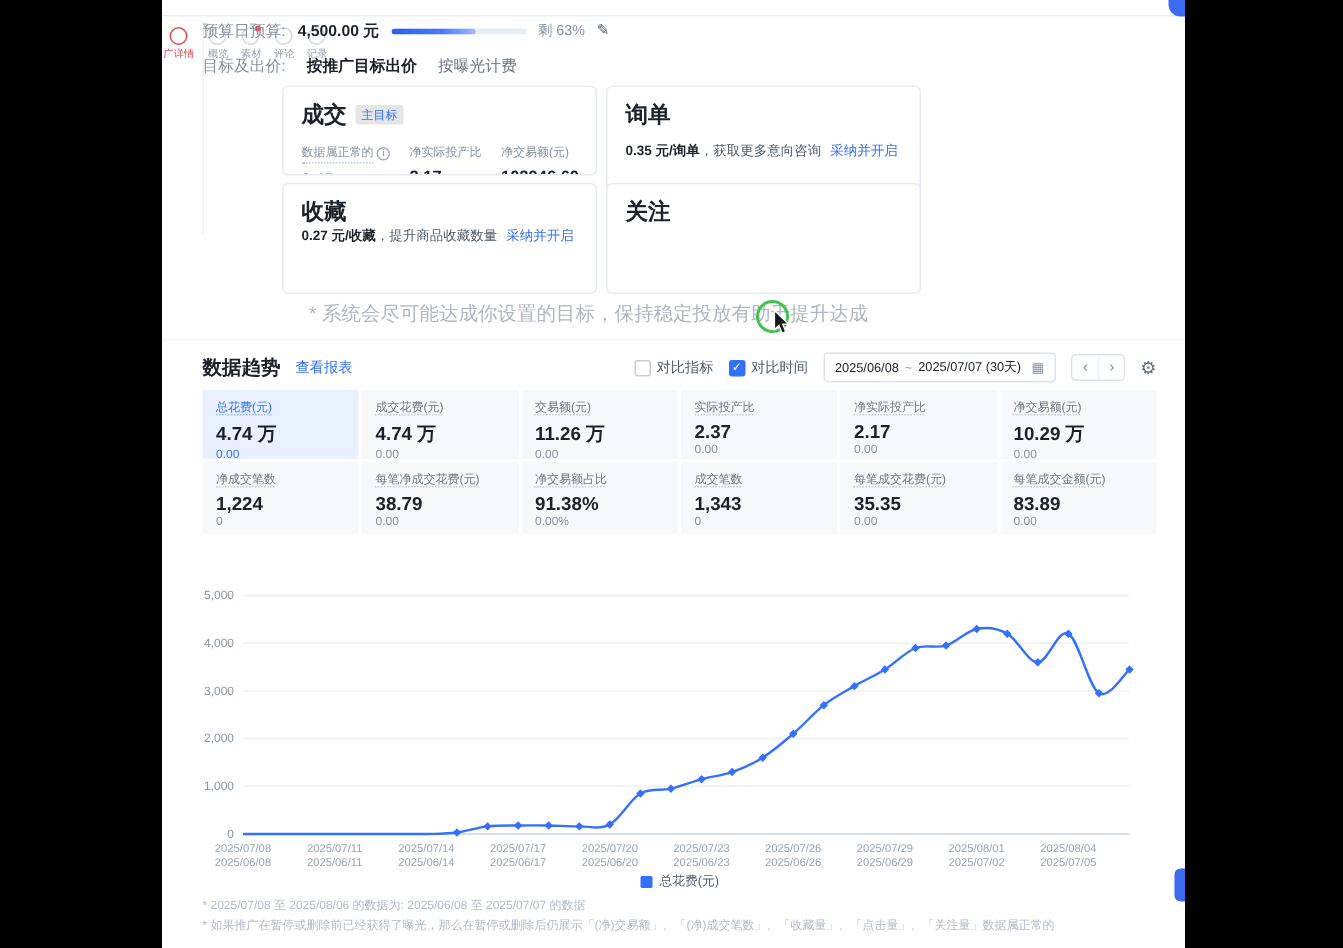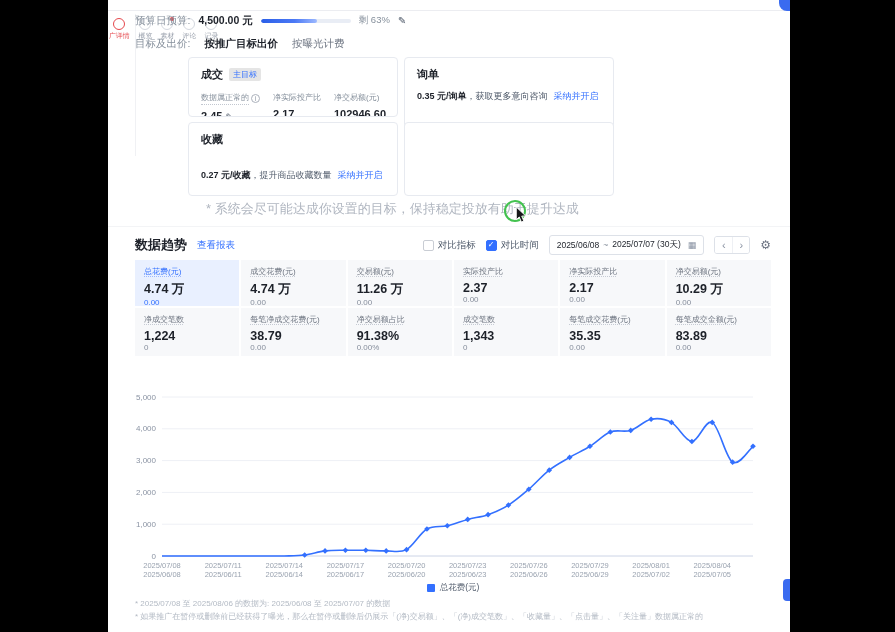--- a/index.html
+++ b/index.html
@@ -31,21 +31,21 @@
 
   
   .goal-row{position:absolute;left:27px;top:37px;display:flex;align-items:flex-end;gap:14px;font-size:10.5px}
   .goal-row .lbl{color:#86909c}
   .goal-tab{cursor:pointer;color:#6b7380}
   .goal-tab.active{color:#1d2129;font-weight:bold}
 
   
   .goal-card{position:absolute;background:#fff;border:1px solid #e7eaf0;border-radius:4px;padding:9px 12px;overflow:hidden}
   .gc-head{display:flex;align-items:center;gap:6px}
-  .gc-title{font-size:11px;font-weight:bold;color:#1d2129}
+  .gc-title{font-size:15px;font-weight:bold;color:#1d2129}
   .gc-badge{font-size:8px;color:#3370ff;background:#e5e5e5;border-radius:2px;padding:1px 4px}
   .gc-metrics{display:flex;gap:13px;margin-top:10px}
   .gc-ml{font-size:8px;color:#86909c;display:flex;align-items:center;gap:2px;white-space:nowrap}
   .dotted{border-bottom:1px dotted #c2c7d0;padding-bottom:1px}
   .gc-mv{font-size:11px;font-weight:bold;color:#1d2129;margin-top:5px;white-space:nowrap}
   .edit-ic2{font-size:9px;color:#4e5969;margin-left:3px;font-weight:normal;cursor:pointer}
   .info-ic{display:inline-block;width:9px;height:9px;border:1px solid #aab0ba;border-radius:50%;font-size:6.5px;line-height:8px;text-align:center;color:#86909c;font-style:normal}
   .sc-desc{font-size:9px;color:#4e5969;white-space:nowrap}
   .sc-desc b{color:#1d2129}
   .adopt-link{color:#3370ff;margin-left:6px;cursor:pointer;text-decoration:none}
@@ -335,18 +335,19 @@
     <div class="fn fn2">* 如果推广在暂停或删除前已经获得了曝光，那么在暂停或删除后仍展示「(净)交易额」、「(净)成交笔数」、「收藏量」、「点击量」、「关注量」数据属正常的</div>
 
     <div class="edge-top"></div>
     <div class="edge-side"></div>
   <div class="goal-card" style="left: 296px; top: 57px; width: 210px; height: 76px;">
         <div class="gc-title">询单</div>
         <div class="sc-desc" style="margin-top: 8px;"><b>0.35 元/询单</b><span>，获取更多意向咨询</span><a class="adopt-link">采纳并开启</a></div>
       </div>
       <div class="goal-card" style="left: 80px; top: 122px; width: 210px; height: 74px;">
         <div class="gc-title">收藏</div>
-        <div class="sc-desc" style="margin-top: 22px;"><b>0.27 元/收藏</b><span>，提升商品收藏数量</span><a class="adopt-link">采纳并开启</a></div>
+        <div class="sc-desc" style="margin-top: 0;"><b>0.27 元/收藏</b><span>，提升商品收藏数量</span><a class="adopt-link">采纳并开启</a></div>
       </div>
       <div class="goal-card" style="left: 296px; top: 122px; width: 210px; height: 74px;">
+        <div class="gc-title">关注</div>
       </div>
     </div>
 </div>
 
 </body></html>

